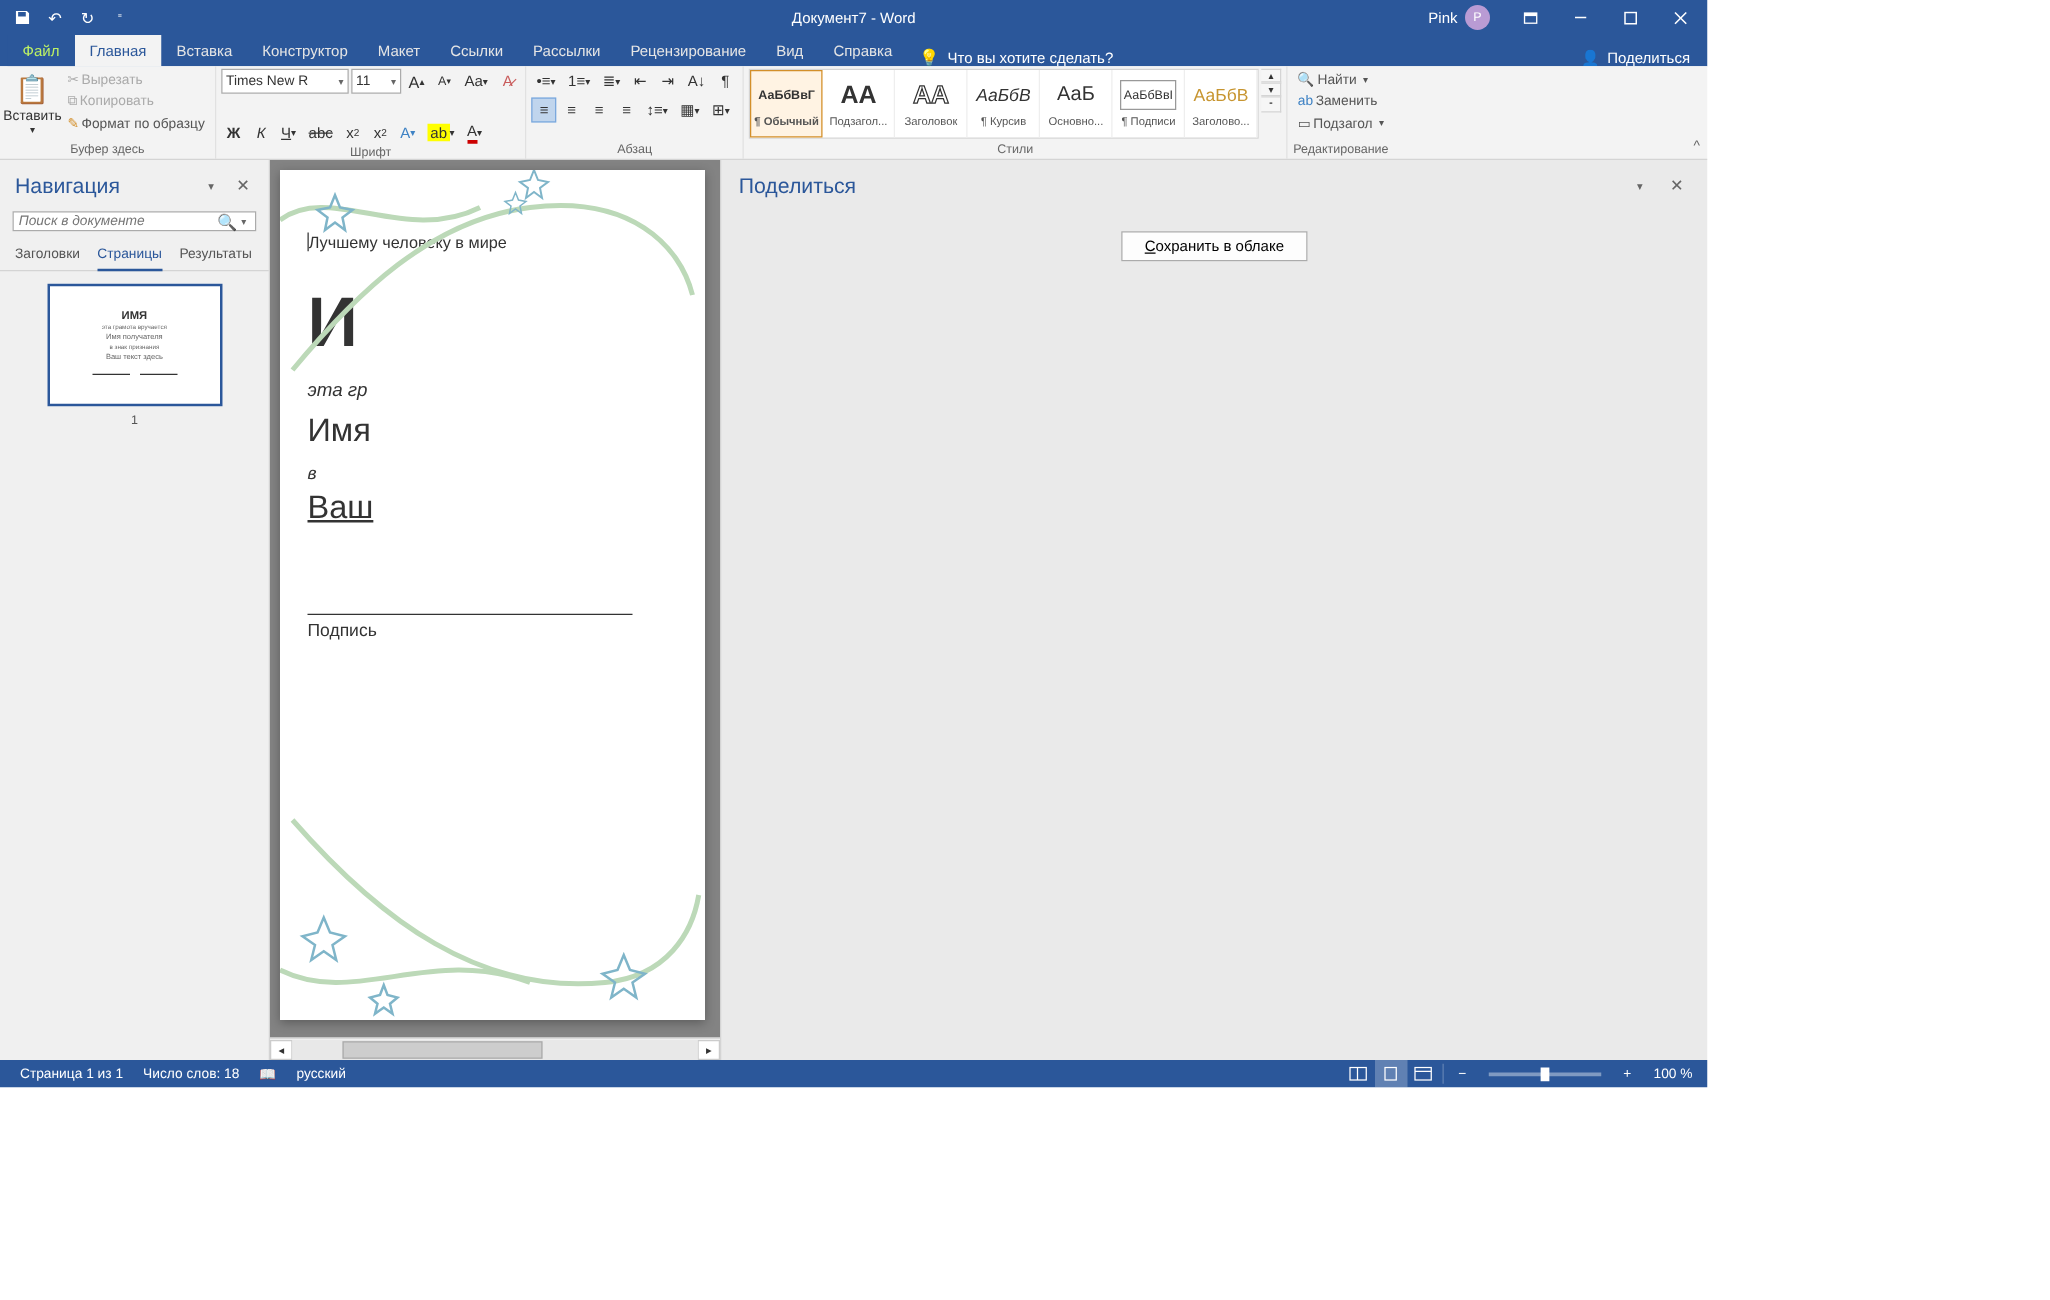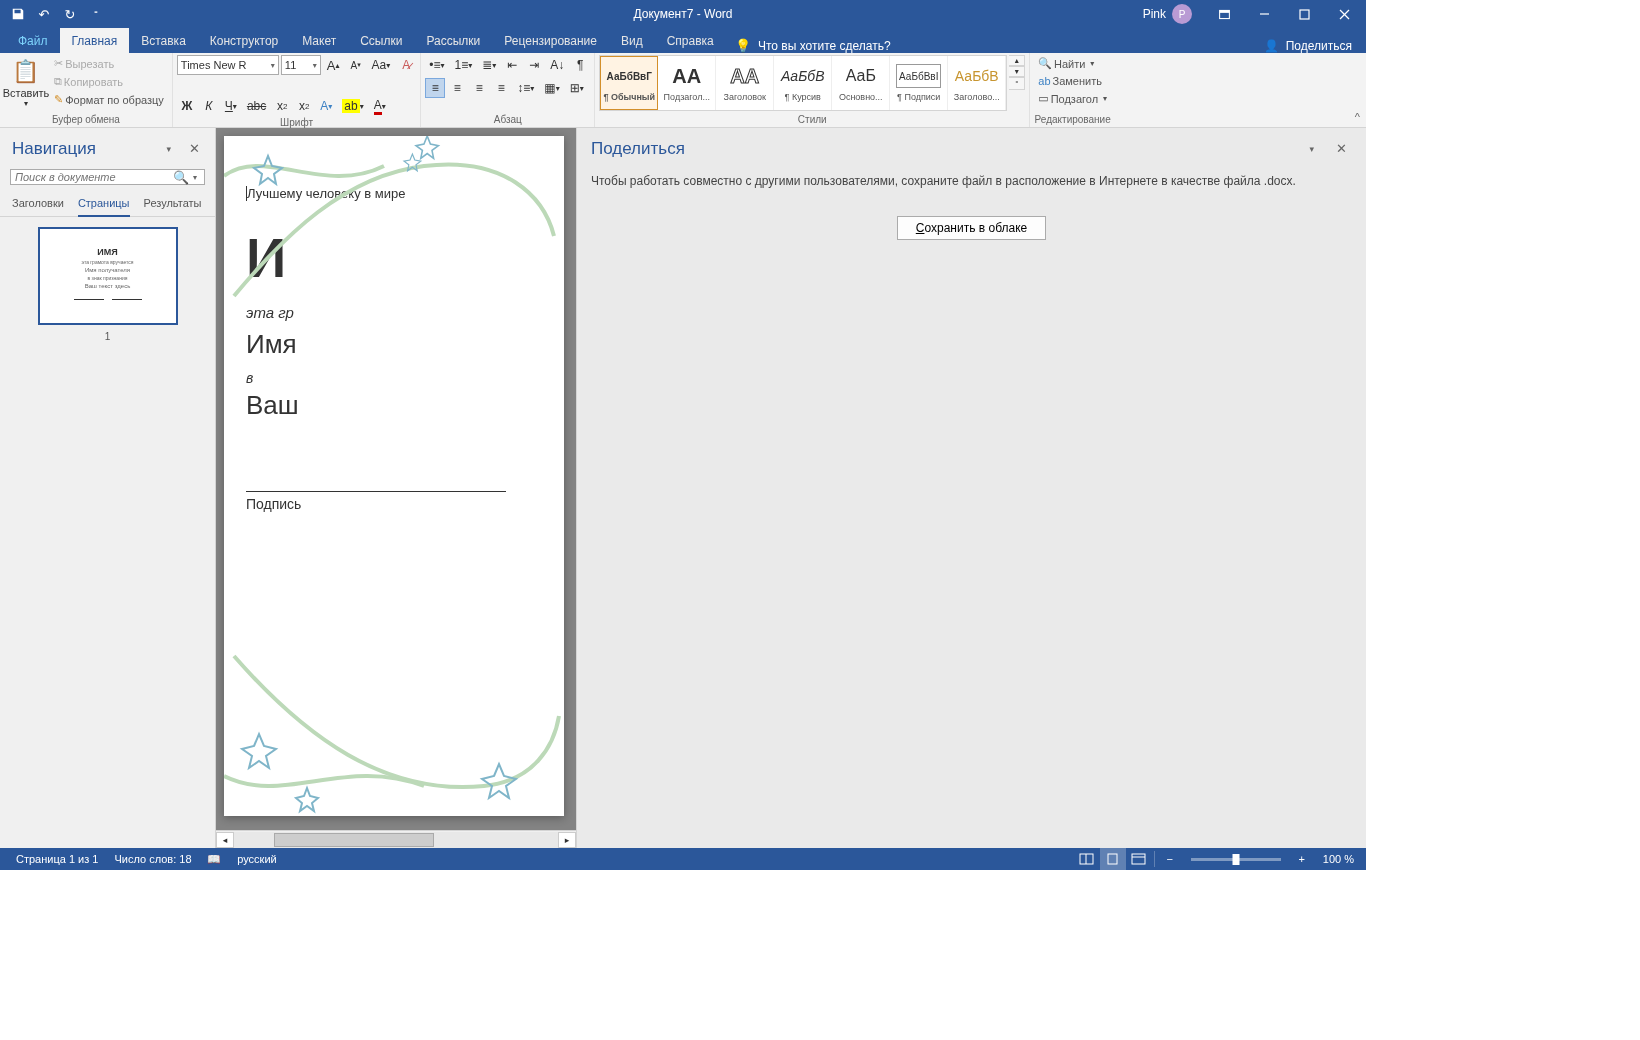--- a/index.html
+++ b/index.html
@@ -12,21 +12,21 @@
 .title-center { position: absolute; left:50%; transform:translateX(-50%); font-size: 12px; }
 .title-right { margin-left:auto; display:flex; align-items:center; gap:4px; padding-right:4px;}
 .title-right .user { display:flex; align-items:center; gap:6px; margin-right:10px; font-size:12px;}
 .user-avatar { width:20px; height:20px; border-radius:50%; background:#b99bd4; display:flex; align-items:center; justify-content:center; font-size:10px; color:#fff;}
 .win-btn { width:36px; height:28px; display:flex; align-items:center; justify-content:center; cursor:pointer; color:#fff;}
 
 
 .ribbon-tabs { height: 25px; background: #2b579a; display:flex; align-items:flex-end; padding-left:6px;}
 .rtab { padding: 4px 12px; color:#e5e5e5; font-size:12px; cursor:pointer; height:25px; display:flex; align-items:center;}
 .rtab.active { background:#f3f3f3; color:#2b579a; }
-.rtab.file { background:#2b579a; color:#7dd3fc; }
+.rtab.file { background:#2b579a; color:#bef264; }
 .tell-me { display:flex; align-items:center; gap:6px; padding:0 10px; color:#fff; cursor:text;}
 .tell-me .bulb { font-size:13px;}
 .share-top { margin-left:auto; padding:0 14px; color:#fff; display:flex; align-items:center; gap:6px; cursor:pointer;}
 
 
 .ribbon { height: 75px; background:#f3f3f3; border-bottom:1px solid #d4d4d4; display:flex; position:relative;}
 .ribbon-group { display:flex; flex-direction:column; border-right:1px solid #e1e1e1; padding:2px 4px 0 4px;}
 .ribbon-group-body { flex:1; display:flex; align-items:flex-start; gap:2px;}
 .ribbon-group-label { text-align:center; font-size:10px; color:#666; padding:1px 0 2px; position:relative;}
 .rbtn { display:flex; align-items:center; justify-content:center; cursor:pointer; border:1px solid transparent; padding:1px 3px; min-width:20px; height:20px; font-size:12px;}
@@ -73,21 +73,21 @@
 
 
 .doc-area { flex:1; background:#838383; display:flex; flex-direction:column; overflow:hidden; position:relative;}
 .doc-scroll { flex:1; overflow:hidden; display:flex; justify-content:flex-start; padding:8px 0 0 8px;}
 .page { width:340px; height:680px; background:#fff; box-shadow:0 2px 8px rgba(0,0,0,.3); position:relative; padding:50px 20px 20px 22px; font-family: "Times New Roman", serif; overflow:hidden;}
 .page .line1 { font-size:13px; border-left:1px solid #333;}
 .page .big { font-size:56px; font-weight:bold; margin-top:24px;}
 .page .it { font-style:italic; font-size:15px; margin-top:14px;}
 .page .med { font-size:26px; margin-top:8px;}
 .page .it2 { font-style:italic; font-size:14px; margin-top:10px;}
-.page .med2 { font-size:26px; margin-top:4px;}
+.page .med2 { font-size:26px; margin-top:4px;text-decoration:underline;}
 .page .sigline { border-top:1px solid #333; margin-top:70px; width:260px;}
 .page .sig { font-size:14px; margin-top:4px;}
 .swirl { position:absolute; pointer-events:none;}
 .hscroll { height:18px; background:#f0f0f0; border-top:1px solid #d4d4d4; display:flex; align-items:center;}
 .hscroll .arrow { width:18px; height:16px; border:1px solid #ccc; background:#fff; display:flex; align-items:center; justify-content:center; font-size:9px; cursor:pointer;}
 .hscroll .track { flex:1; height:16px; background:#e8e8e8; position:relative;}
 .hscroll .thumb-bar { position:absolute; left:40px; width:160px; height:14px; top:1px; background:#cdcdcd; border:1px solid #aaa;}
 
 
 .share-pane { width:790px; background:#eaeaea; border-left:1px solid #d4d4d4; display:flex; flex-direction:column; padding:10px 14px;}
@@ -195,21 +195,21 @@
         <div class="small-row disabled">
             <span>⧉</span>
             <span>Копировать</span>
           </div>
         <div class="small-row">
             <span style="color:#d38f2a;">✎</span>
             <span>Формат по образцу</span>
           </div>
       </div>
     </div>
-    <div class="ribbon-group-label">Буфер обмена</div>
+    <div class="ribbon-group-label">Буфер здесь</div>
   </div>
 
   <div class="ribbon-group">
     <div class="ribbon-group-body" style="flex-direction:column;gap:21px;">
       <div style="display:flex;gap:2px;align-items:center;">
         <div class="combo font-combo">
             <span>Times New R</span>
             <span class="arrow">▾</span>
           </div>
         <div class="combo size-combo">
@@ -408,21 +408,20 @@
       <div class="arrow">▸</div>
     </div>
   </div>
 
   <div class="share-pane">
     <div class="share-header">
       <span class="share-title">Поделиться</span>
       <span class="dd">▾</span>
       <span class="x">✕</span>
     </div>
-    <div class="share-msg">Чтобы работать совместно с другими пользователями, сохраните файл в расположение в Интернете в качестве файла .docx.</div>
     <button class="cloud-btn"><span class="u">С</span><span>охранить в облаке</span></button>
   </div>
 </div>
 
 <div class="statusbar">
   <div class="sb-item">Страница 1 из 1</div>
   <div class="sb-item">Число слов: 18</div>
   <div class="sb-item">
       <span>📖</span>
     </div>

